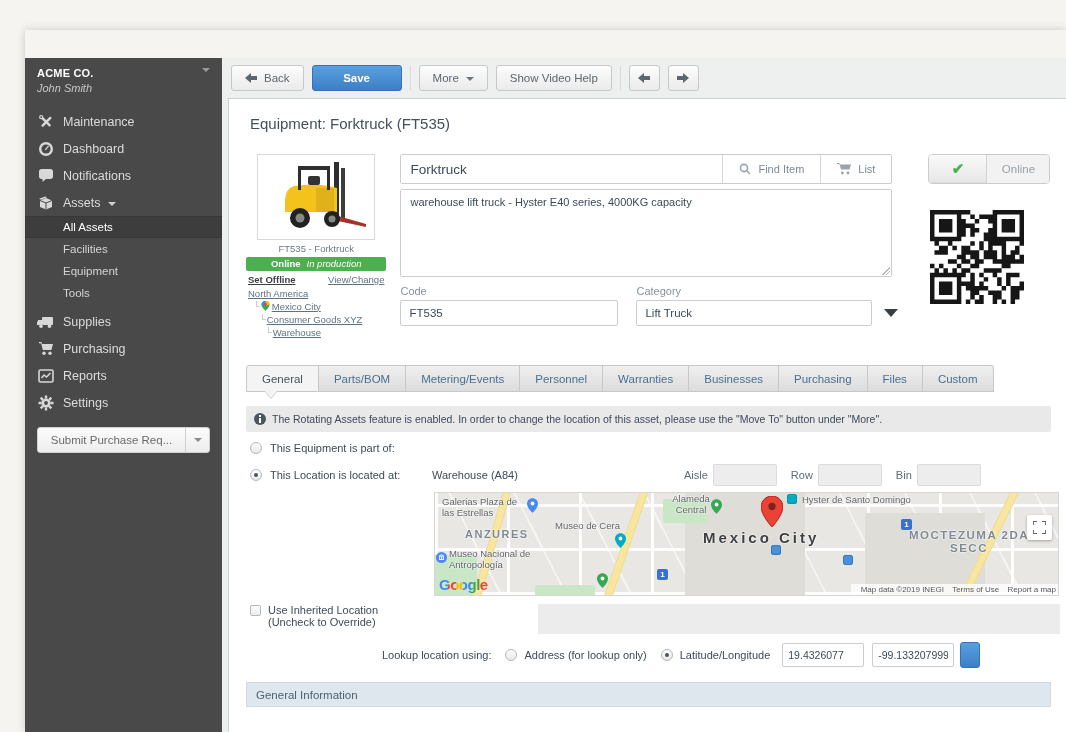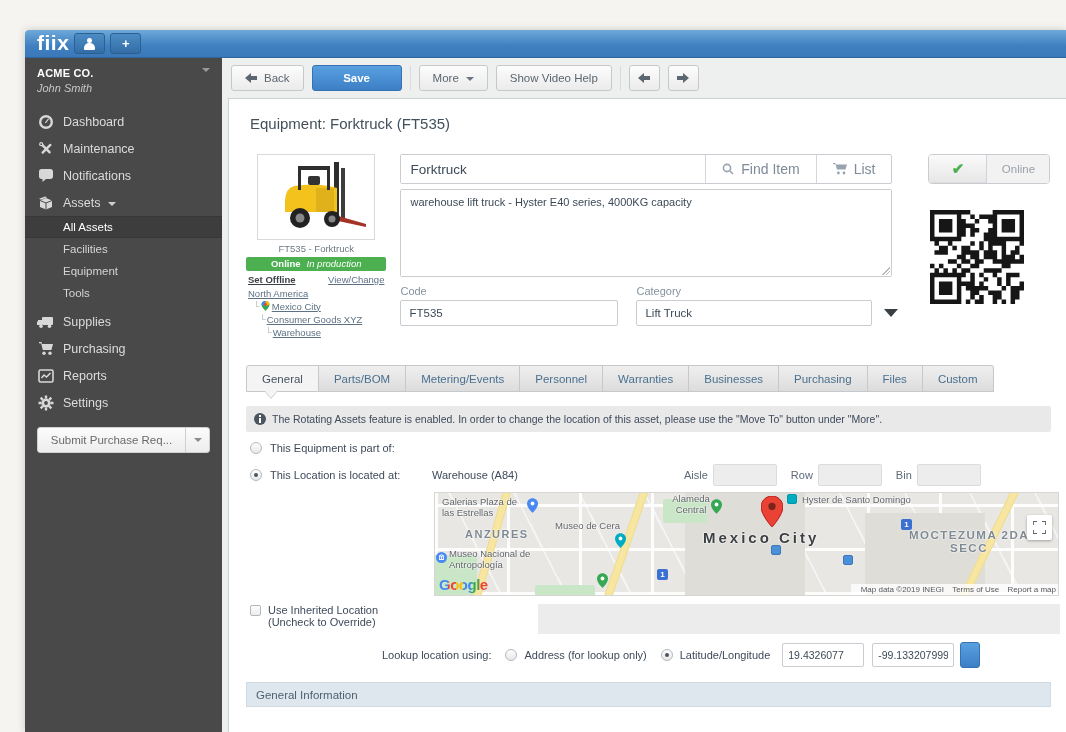--- a/index.html
+++ b/index.html
@@ -66,21 +66,21 @@
   .lnk.strong { color:#3a3f44; font-weight:bold; }
   .tree { margin-top:3px; line-height:12.5px; }
   .tree .t0 { padding-left:2px; }
   .tree .ti { color:#b9bec3; margin-right:1px; font-family:"DejaVu Sans Mono", monospace; }
   .tree div:nth-child(2){ padding-left:8px; } .tree div:nth-child(3){ padding-left:14px; } .tree div:nth-child(4){ padding-left:20px; }
   .mini-map-ico { display:inline-block; vertical-align:-1px; margin-right:2px; }
 
   .mid-col { width:492px; margin-left:14px; }
   .name-row { display:flex; height:30px; border:1px solid #c9cdd1; border-radius:2px; background:#fff; }
   .name-input { flex:1; border:none; outline:none; font:13.5px "Liberation Sans",sans-serif; color:#3c4a57; padding:0 9px; min-width:0; }
-  .name-seg { display:flex; align-items:center; gap:7px; padding:0 16px; border-left:1px solid #d4d7da; color:#7d8a97; font-size:14px; cursor:pointer; white-space:nowrap; }
+  .name-seg { display:flex; align-items:center; gap:7px; padding:0 16px; border-left:1px solid #d4d7da; color:#7d8a97; font-size:11px; cursor:pointer; white-space:nowrap; }
   .desc-box { position:relative; margin-top:5px; height:88px; border:1px solid #c9cdd1; border-radius:2px; }
   .desc-box textarea { width:100%; height:100%; border:none; outline:none; resize:none; font:11px "Liberation Sans",sans-serif; color:#3c4a57; padding:6px 9px; }
   .resize-grip { position:absolute; right:1px; bottom:1px; width:8px; height:8px;
     background:linear-gradient(135deg, transparent 50%, #b9b9b9 50%, #b9b9b9 57%, transparent 57%, transparent 72%, #b9b9b9 72%, #b9b9b9 79%, transparent 79%); }
   .code-cat-row { display:flex; margin-top:8px; }
   .field-label { font-size:11px; color:#8593a0; margin-bottom:3px; }
   .txt-input { height:26px; border:1px solid #c9cdd1; border-radius:2px; font:11.5px "Liberation Sans",sans-serif; color:#3c4a57; padding:0 8px; background:#fff; }
   .code-field .txt-input { width:218px; }
   .cat-field { margin-left:18px; }
   .cat-field .cat-input { width:236px; display:flex; align-items:center; }
@@ -152,59 +152,50 @@
   .coord-input + .coord-input { margin-left:8px; }
   .go-btn { width:20px; height:26px; margin-left:6px; background:linear-gradient(#58a0e0,#3d7fc6); border:1px solid #3572b2; border-radius:3px; flex:none; }
   .gen-header { margin-top:14px; }
 </style>
 </head>
 <body>
 
 <div class="stage">
   <div class="app">
 
-    <div class="topbar">
-      <div class="logo">fiix</div>
-      <div class="topbar-btn">
-          <span class="person-glyph"></span>
-        </div>
-      <div class="topbar-btn">
-          <span>+</span>
-        </div>
-    </div>
 
     <div class="sidebar">
       <div class="acct">
         <div class="acct-company">ACME CO.</div>
         <div class="acct-user">John Smith</div>
         <div class="acct-caret"></div>
       </div>
       <div class="nav">
         <div class="nav-item">
           <span class="nico">
               <svg width="16" height="16" viewBox="0 0 16 16">
-                <circle cx="8" cy="8" r="7" fill="#d8d8d8"></circle>
-                <circle cx="8" cy="8" r="4.6" fill="#494949"></circle>
-                <rect x="7.4" y="4" width="1.2" height="5" fill="#d8d8d8" transform="rotate(40 8 8)"></rect>
-              </svg>
-            </span>
-          <span>Dashboard</span>
-        </div>
-        <div class="nav-item">
-          <span class="nico">
-              <svg width="16" height="16" viewBox="0 0 16 16">
                 <g fill="#d8d8d8">
                   <rect x="7" y="1" width="2.4" height="13" rx="1" transform="rotate(45 8 8)"></rect>
                   <rect x="7" y="1" width="2.4" height="13" rx="1" transform="rotate(-45 8 8)"></rect>
                   <circle cx="3.2" cy="3.2" r="2.1"></circle>
                   <circle cx="3.2" cy="3.2" r="0.9" fill="#494949"></circle>
                 </g>
               </svg>
             </span>
           <span>Maintenance</span>
+        </div>
+        <div class="nav-item">
+          <span class="nico">
+              <svg width="16" height="16" viewBox="0 0 16 16">
+                <circle cx="8" cy="8" r="7" fill="#d8d8d8"></circle>
+                <circle cx="8" cy="8" r="4.6" fill="#494949"></circle>
+                <rect x="7.4" y="4" width="1.2" height="5" fill="#d8d8d8" transform="rotate(40 8 8)"></rect>
+              </svg>
+            </span>
+          <span>Dashboard</span>
         </div>
         <div class="nav-item">
           <span class="nico">
               <svg width="16" height="16" viewBox="0 0 16 16">
                 <path fill="#d8d8d8" d="M1 3.5C1 2.1 2.1 1 3.5 1h9C13.9 1 15 2.1 15 3.5v5c0 1.4-1.1 2.5-2.5 2.5H8l-3.5 3v-3h-1C2.1 11 1 9.9 1 8.5z"></path>
               </svg>
             </span>
           <span>Notifications</span>
         </div>
         <div class="nav-item">

